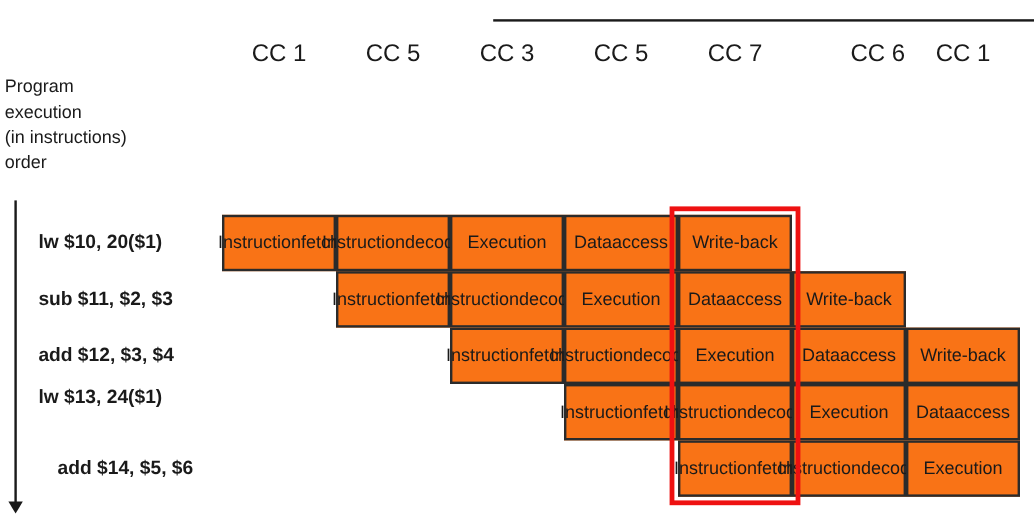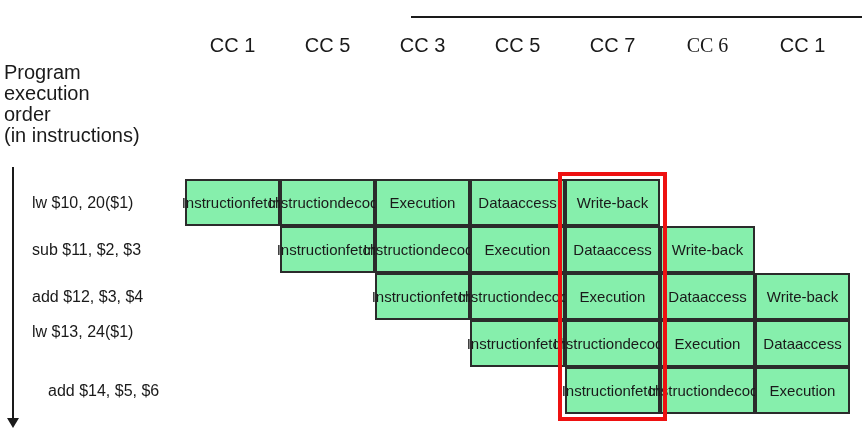--- a/index.html
+++ b/index.html
@@ -47,21 +47,21 @@
     font-size: 20px;
     line-height: 20px;
     white-space: nowrap;
   }
 
   
   .order-caption {
     position: absolute;
     left: 4px;
     top: 62px;
-    font-size: 20px;
+    font-size: 15px;
     line-height: 21px;
     white-space: nowrap;
   }
   .order-caption div { white-space: nowrap; }
 
   
   .order-arrow-line {
     position: absolute;
     left: 12px;
     top: 167px;
@@ -81,30 +81,31 @@
 
   
   .instr-label {
     position: absolute;
     left: 32px;
     width: 150px;
     font-size: 16px;
     line-height: 47px;
     height: 47px;
     white-space: nowrap;
+    font-weight: bold;
   }
 
   
   .stage-cell {
     position: absolute;
     width: 95px;
     height: 47px;
     box-sizing: border-box;
     border: 2px solid #2b2b2b;
-    background: #86efac;
+    background: #f97316;
     display: flex;
     align-items: center;
     justify-content: center;
     text-align: center;
     font-size: 15px;
     line-height: 17px;
     padding: 0 2px;
   }
   .stage-cell span { display: block; }
 
@@ -127,29 +128,29 @@
 <div class="root">
 
   <div class="time-rule"></div>
 
   <div id="cc-headers">
       <div class="cc-header" style="left: 185px;">CC 1</div>
       <div class="cc-header" style="left: 280px;">CC 5</div>
       <div class="cc-header" style="left: 375px; text-align: center;">CC 3</div>
       <div class="cc-header" style="left: 470px;">CC 5</div>
       <div class="cc-header" style="left: 565px;">CC 7</div>
-      <div class="cc-header" style="left: 660px; font-family: Liberation Serif, serif;">CC 6</div>
+      <div class="cc-header" style="left: 684px;">CC 6</div>
       <div class="cc-header" style="left: 755px;">CC 1</div>
     </div>
 
   <div class="order-caption">
     <div>Program</div>
     <div>execution</div>
+    <div>(in instructions)</div>
     <div>order</div>
-    <div>(in instructions)</div>
   </div>
 
   <div class="order-arrow-line"></div>
   <div class="order-arrow-head"></div>
 
   <div id="instr-labels">
       <div class="instr-label" style="top: 179px;">lw $10, 20($1)</div>
       <div class="instr-label" style="top: 226px;">sub $11, $2, $3</div>
       <div class="instr-label" style="top: 273px;">add $12, $3, $4</div>
       <div class="instr-label" style="top: 308px;">lw $13, 24($1)</div>

